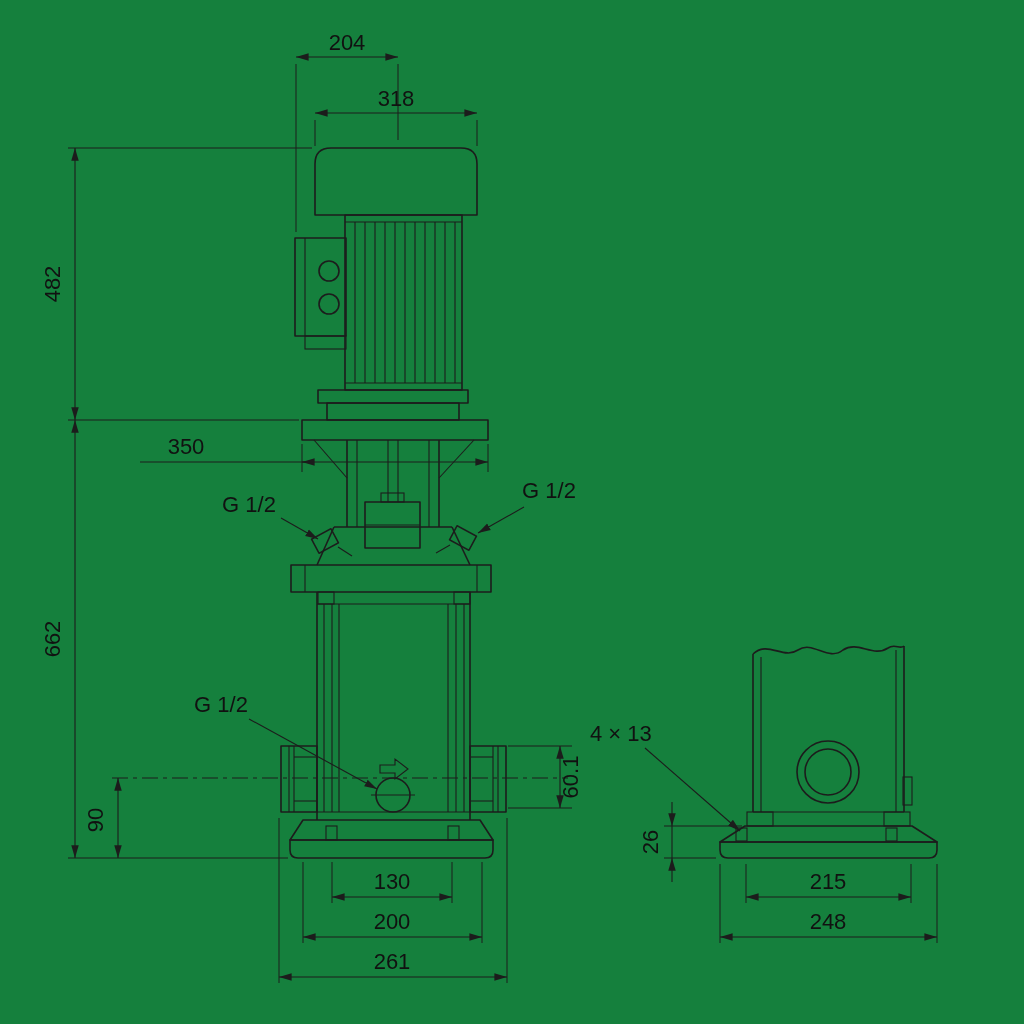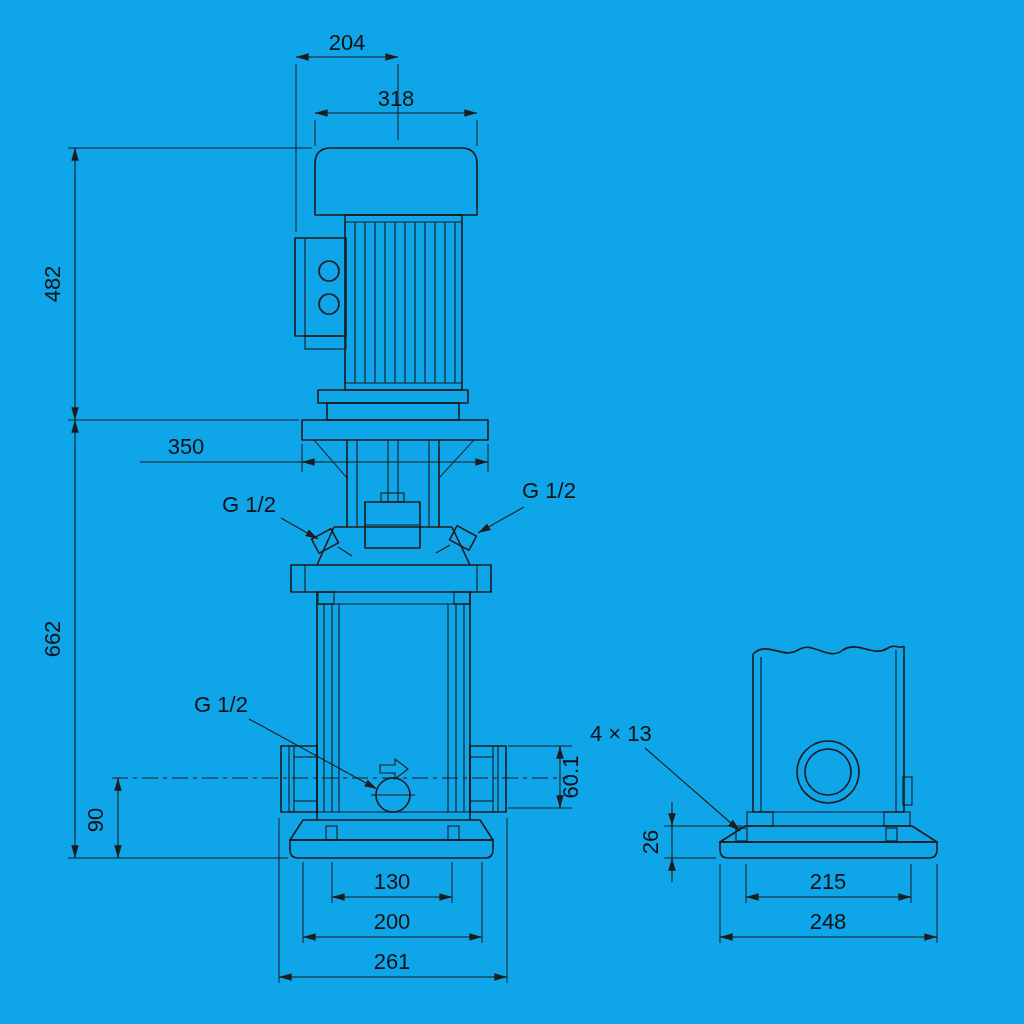--- a/index.html
+++ b/index.html
@@ -1,16 +1,16 @@
 <!DOCTYPE html>
 <html><head>
 <meta charset="utf-8">
 <style>
   html,body{margin:0;padding:0;background:#ffffff;}
-  .canvas{width:1024px;height:1024px;position:relative;background:#0ea5e9;overflow:hidden;}
+  .canvas{width:1024px;height:1024px;position:relative;background:#15803d;overflow:hidden;}
   svg{display:block;}
   .obj{fill:none;stroke:#1c1c1c;stroke-width:1.6;stroke-linejoin:round;stroke-linecap:butt;}
   .thin{fill:none;stroke:#1c1c1c;stroke-width:1.1;}
   .dim{fill:none;stroke:#1c1c1c;stroke-width:1.1;}
   .ext{fill:none;stroke:#1c1c1c;stroke-width:1;}
   .cl{fill:none;stroke:#1c1c1c;stroke-width:1;stroke-dasharray:16 5 4 5;}
   .lbl{font-family:"Liberation Sans","DejaVu Sans",sans-serif;font-size:22px;fill:#111111;}
 </style>
 </head>
 <body>

